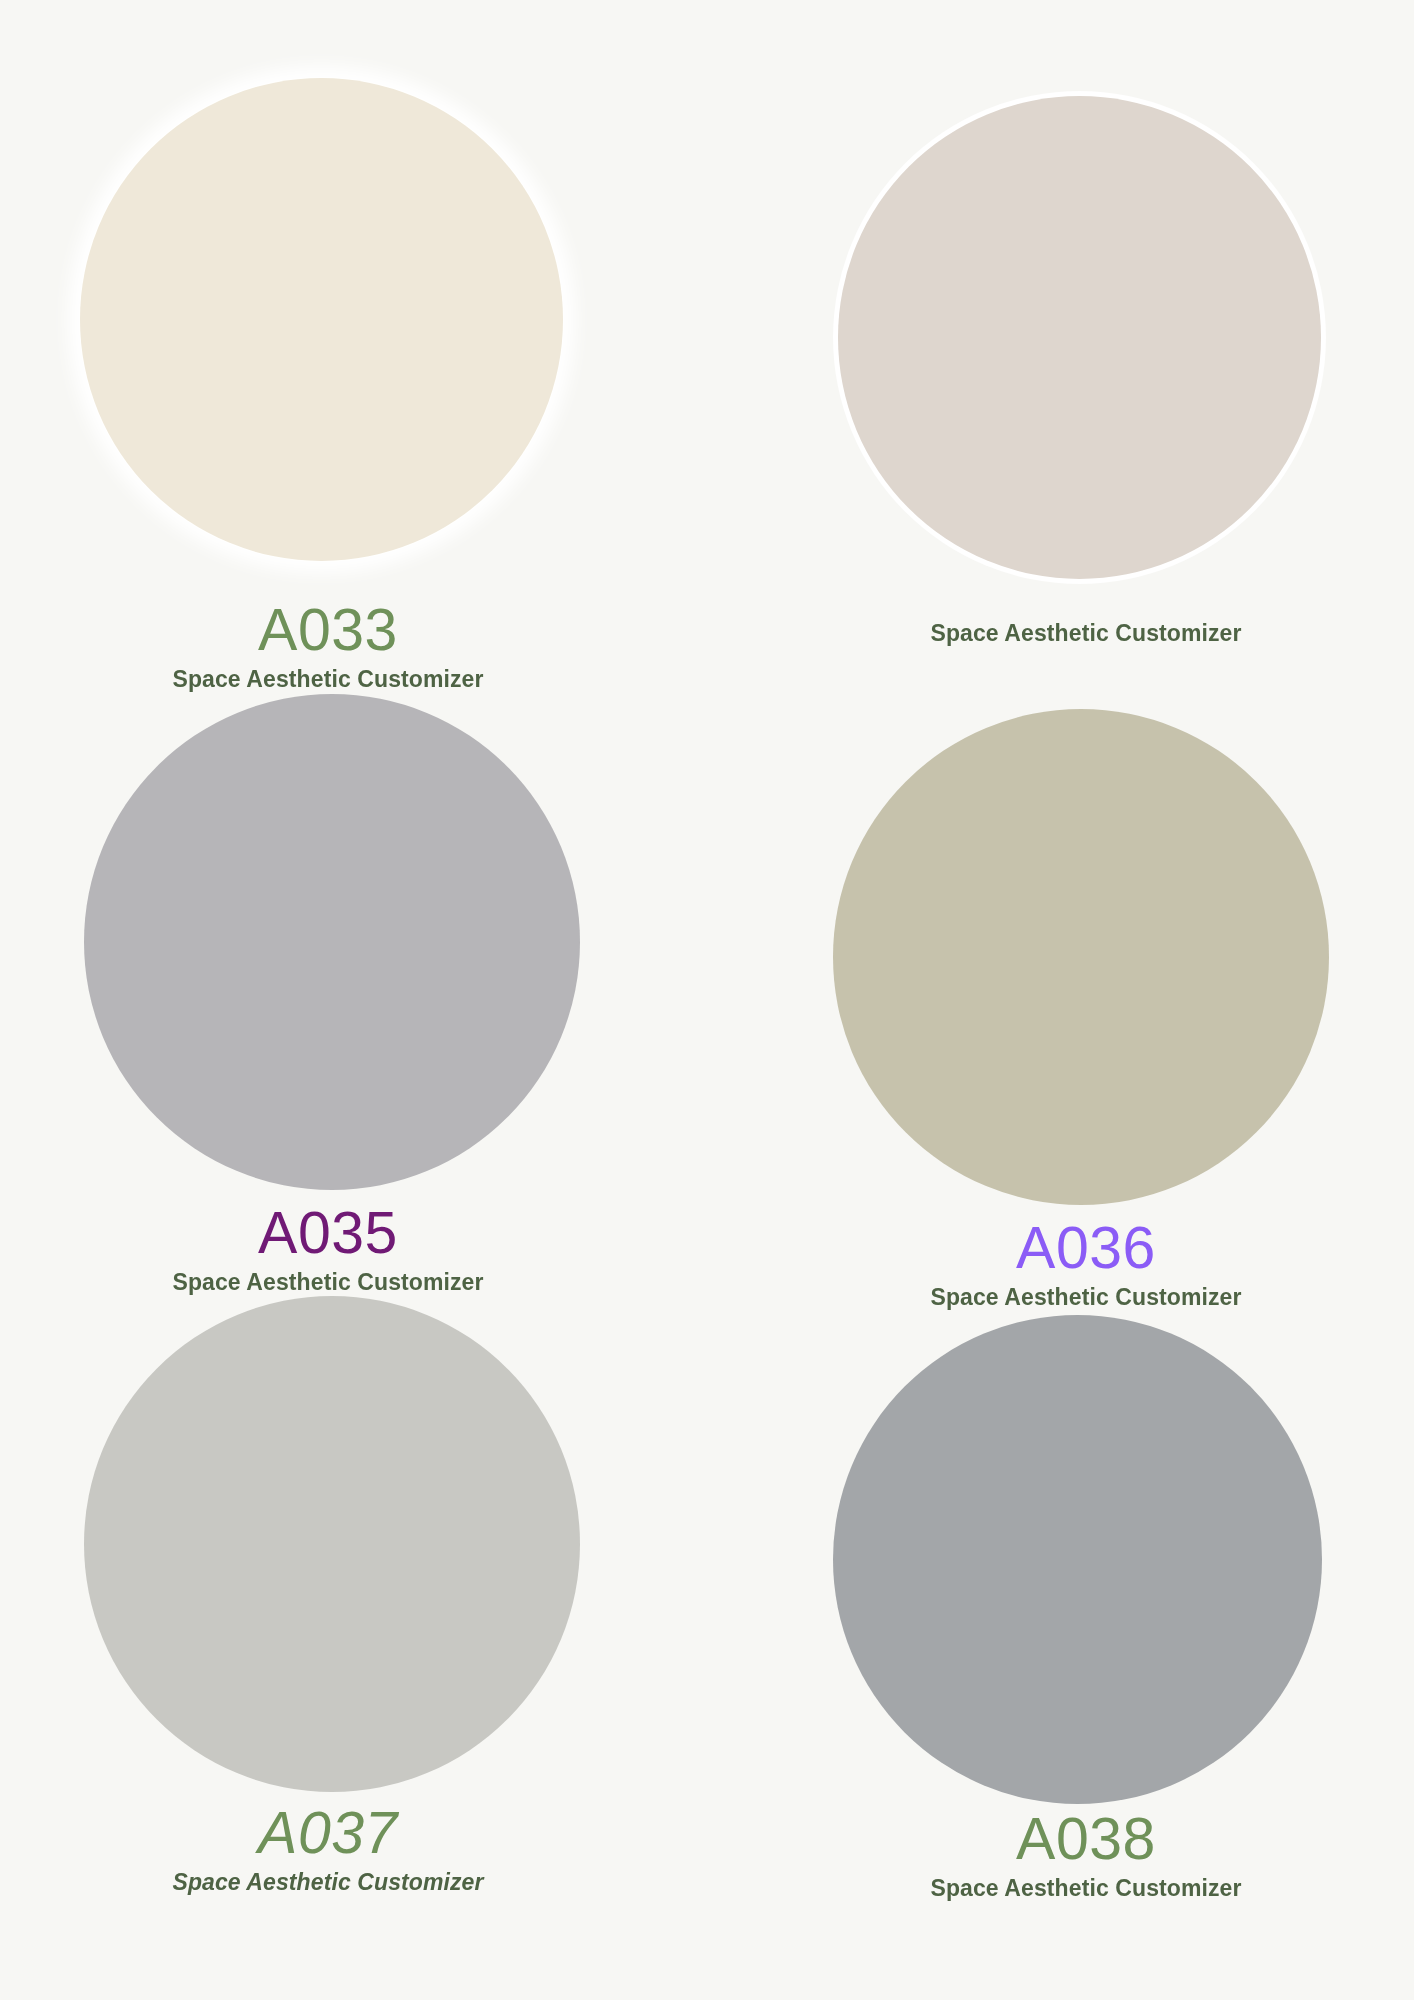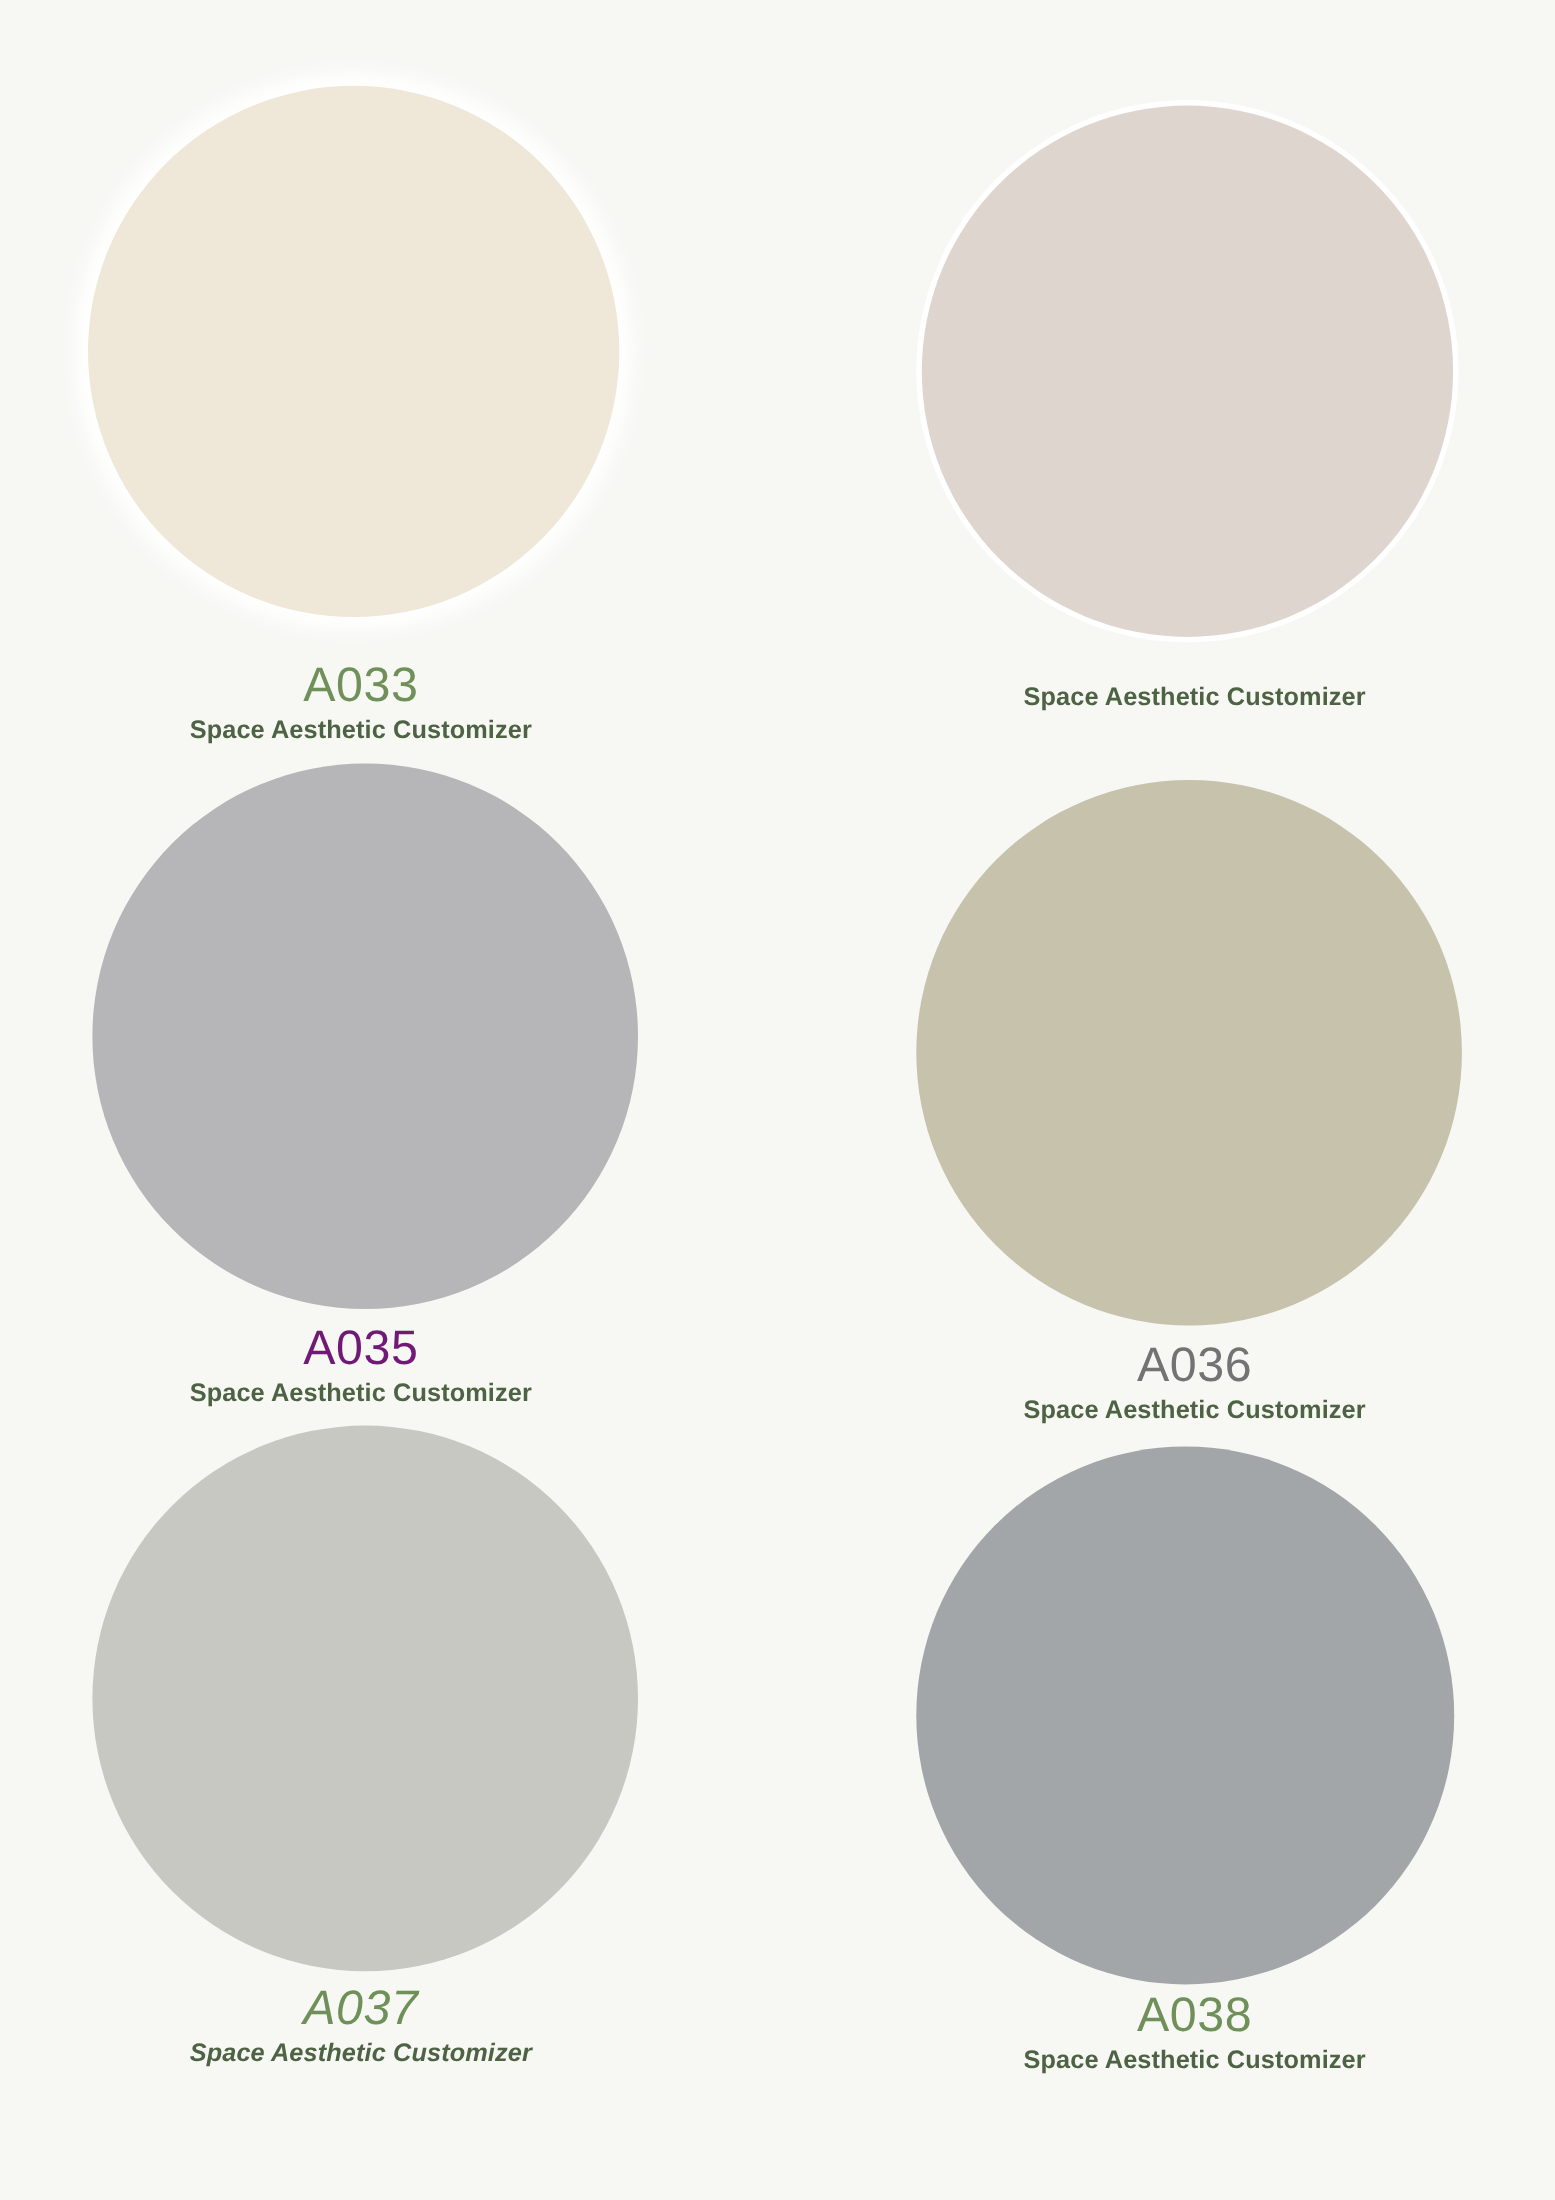--- a/index.html
+++ b/index.html
@@ -63,21 +63,21 @@
   }
 
   .caption {
     text-align: center;
     width: 100%;
     margin-top: 14px;
   }
 
   .code {
     display: block;
-    font-size: 44px;
+    font-size: 59px;
     font-weight: 400;
     letter-spacing: 0.5px;
     line-height: 1.05;
     color: #6f9159;
   }
 
   .subtitle {
     display: block;
     font-size: 23px;
     font-weight: 700;
@@ -117,21 +117,21 @@
       <div class="caption" style="margin-top: 13px;">
         <span class="code" style="color: #701a75;">A035</span>
         <span class="subtitle" style="color: rgb(78, 99, 68);">Space Aesthetic Customizer</span>
       </div>
     </div>
     <div class="swatch" style="left: 783px; top: 709px; width: 606px;">
       <div class="disc-wrap" style="margin-left: 50px; align-self: flex-start;">
         <div class="disc" title="A036" style="width: 496px; height: 496px; background: rgb(198, 194, 172);"></div>
       </div>
       <div class="caption" style="margin-top: 13px;">
-        <span class="code" style="color: #737373;">A036</span>
+        <span class="code" style="color: #8b5cf6;">A036</span>
         <span class="subtitle" style="color: rgb(78, 99, 68);">Space Aesthetic Customizer</span>
       </div>
     </div>
     <div class="swatch" style="left: 25px; top: 1296px; width: 606px; font-style: italic;">
       <div class="disc-wrap" style="margin-left: 59px; align-self: flex-start;">
         <div class="disc" title="A037" style="width: 496px; height: 496px; background: rgb(200, 200, 195);"></div>
       </div>
       <div class="caption" style="margin-top: 11px;">
         <span class="code" style="color: rgb(111, 145, 89);">A037</span>
         <span class="subtitle" style="color: rgb(78, 99, 68);">Space Aesthetic Customizer</span>

